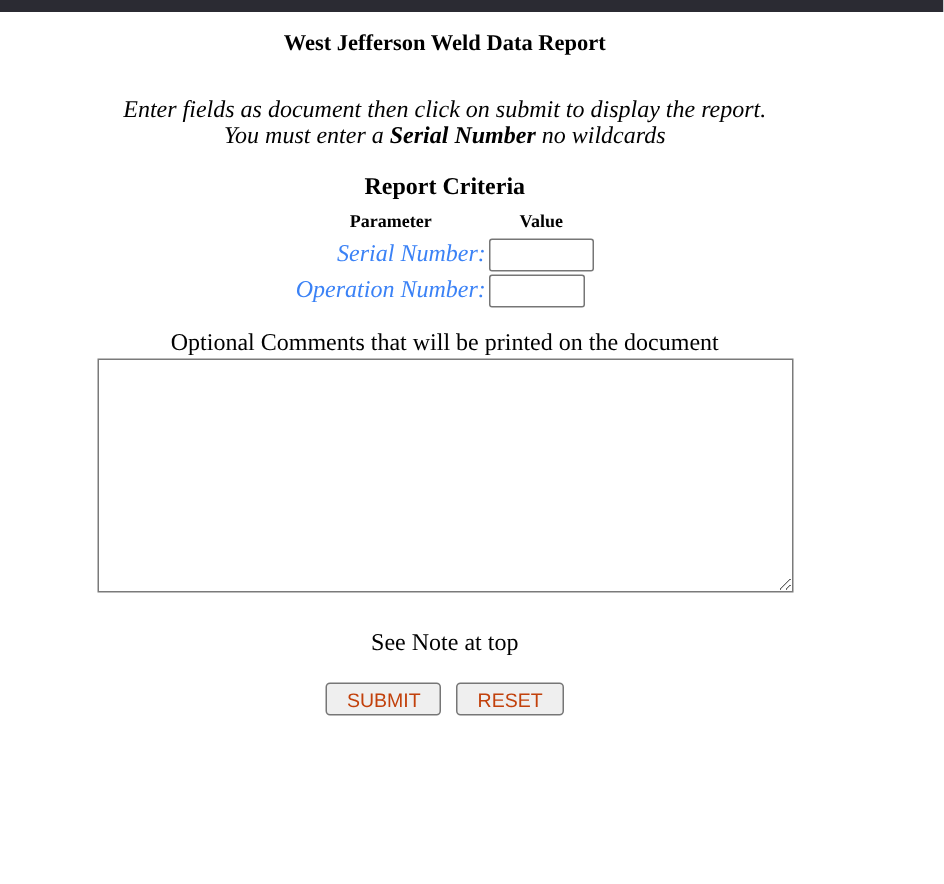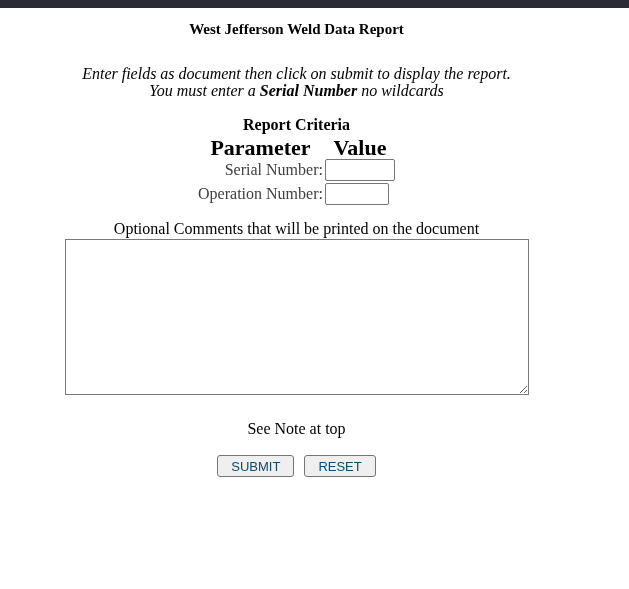--- a/index.html
+++ b/index.html
@@ -40,32 +40,33 @@
     font-weight: bold;
     line-height: 16px;
   }
   table.criteria {
     margin: 4px auto 0 auto;
     border-spacing: 2px;
     border-collapse: separate;
   }
   table.criteria th {
     font-weight: bold;
-    font-size: 22px;
+    font-size: 12px;
     padding: 0 4px 1px 4px;
     text-align: center;
     line-height: 17px;
   }
   table.criteria td { padding: 0; vertical-align: middle; }
   td.param-cell { text-align: right; }
   td.value-cell { text-align: left; }
   .param-link {
-    color: #404040;
+    color: #3b82f6;
     text-decoration: none;
     cursor: pointer;
+    font-style: italic;
   }
   input.value-input {
     box-sizing: border-box;
     height: 22px;
     border: 1px solid #767676;
     border-radius: 2px;
     background: #ffffff;
     font-family: "Liberation Sans", sans-serif;
     font-size: 13px;
     padding: 1px 2px;
@@ -92,21 +93,21 @@
   .note {
     margin-top: 26px;
     line-height: 16px;
   }
   .button-row {
     margin-top: 18px;
   }
   button.form-btn {
     font-family: "Liberation Sans", sans-serif;
     font-size: 13px;
-    color: #0c4a6e;
+    color: #c2410c;
     background: #efefef;
     border: 1px solid #767676;
     border-radius: 3px;
     height: 22px;
     padding: 0 13px;
     margin: 0 3px;
     cursor: pointer;
   }
 </style>
 </head>

